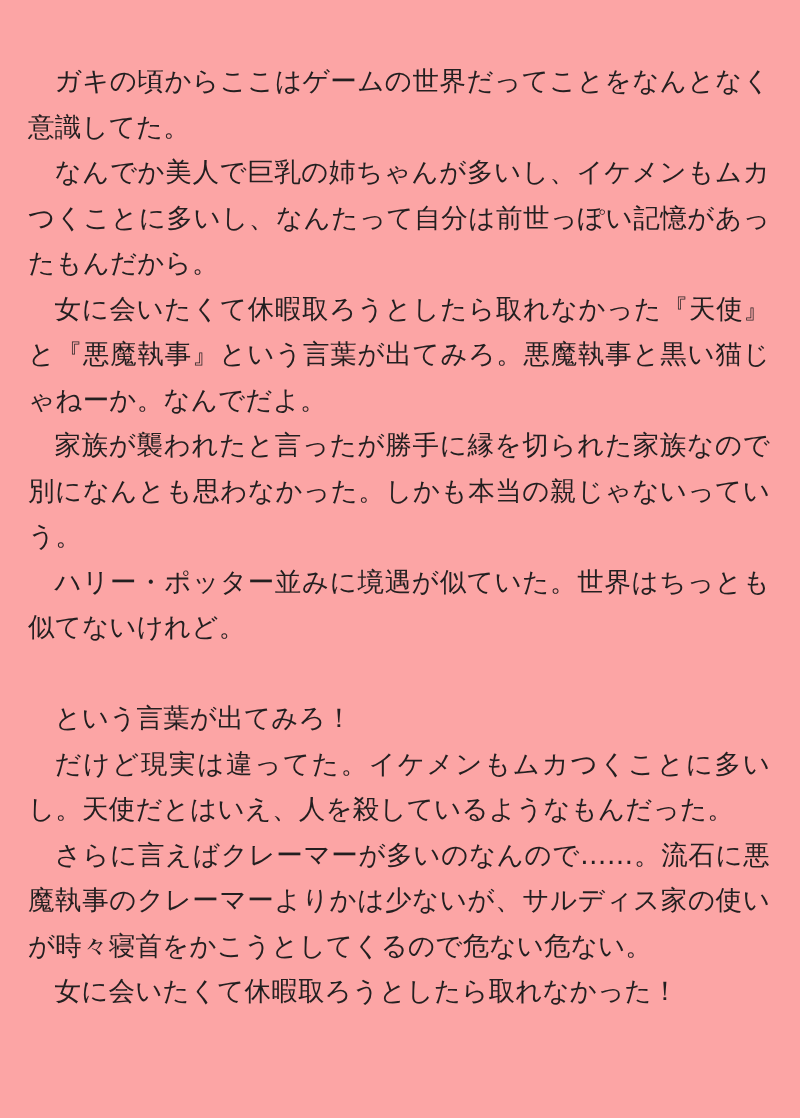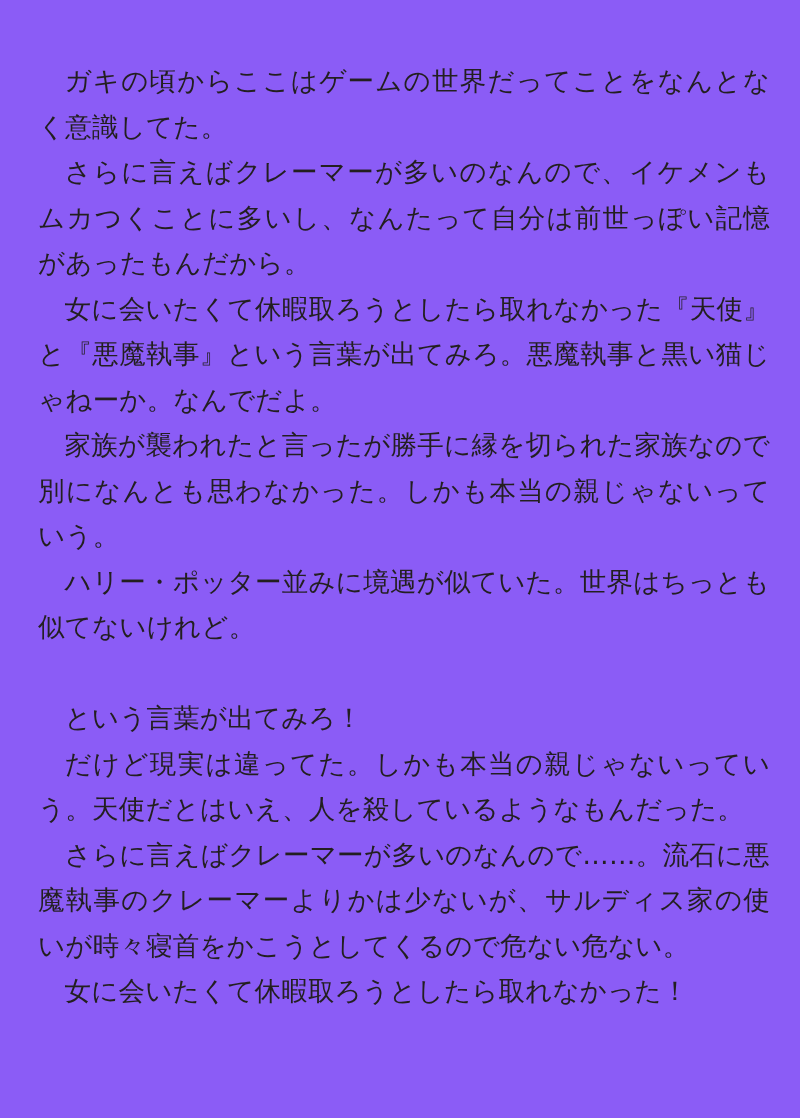--- a/index.html
+++ b/index.html
@@ -11,22 +11,22 @@
     width: 800px;
     height: 1118px;
     overflow: hidden;
     font-family: "DejaVu Sans", "Liberation Sans", sans-serif;
     color: #231f20;
   }
   .page {
     box-sizing: border-box;
     width: 800px;
     height: 1118px;
-    padding: 58px 30px 0 38px;
-    background: #8b5cf6;
+    padding: 58px 30px 0 28px;
+    background: #fca5a5;
   }
   .body-text {
     font-size: 26.5px;
     line-height: 45.5px;
     letter-spacing: 0.2px;
     text-align: justify;
     text-justify: inter-character;
   }
   .para {
     margin: 0;
@@ -36,26 +36,26 @@
   .blank-line {
     height: 45.5px;
   }
 </style>
 </head>
 <body>
 
 <div class="page">
   <div class="body-text">
     <p class="para">ガキの頃からここはゲームの世界だってことをなんとなく意識してた。</p>
-    <p class="para">さらに言えばクレーマーが多いのなんので、イケメンもムカつくことに多いし、なんたって自分は前世っぽい記憶があったもんだから。</p>
+    <p class="para">なんでか美人で巨乳の姉ちゃんが多いし、イケメンもムカつくことに多いし、なんたって自分は前世っぽい記憶があったもんだから。</p>
     <p class="para">女に会いたくて休暇取ろうとしたら取れなかった『天使』と『悪魔執事』という言葉が出てみろ。悪魔執事と黒い猫じゃねーか。なんでだよ。</p>
     <p class="para">家族が襲われたと言ったが勝手に縁を切られた家族なので別になんとも思わなかった。しかも本当の親じゃないっていう。</p>
     <p class="para">ハリー・ポッター並みに境遇が似ていた。世界はちっとも似てないけれど。</p>
 
     <div class="blank-line"></div>
 
     <p class="para">という言葉が出てみろ！</p>
-    <p class="para">だけど現実は違ってた。しかも本当の親じゃないっていう。天使だとはいえ、人を殺しているようなもんだった。</p>
+    <p class="para">だけど現実は違ってた。イケメンもムカつくことに多いし。天使だとはいえ、人を殺しているようなもんだった。</p>
     <p class="para">さらに言えばクレーマーが多いのなんので……。流石に悪魔執事のクレーマーよりかは少ないが、サルディス家の使いが時々寝首をかこうとしてくるので危ない危ない。</p>
     <p class="para">女に会いたくて休暇取ろうとしたら取れなかった！</p>
 
   </div>
 </div>
 
 </body></html>

